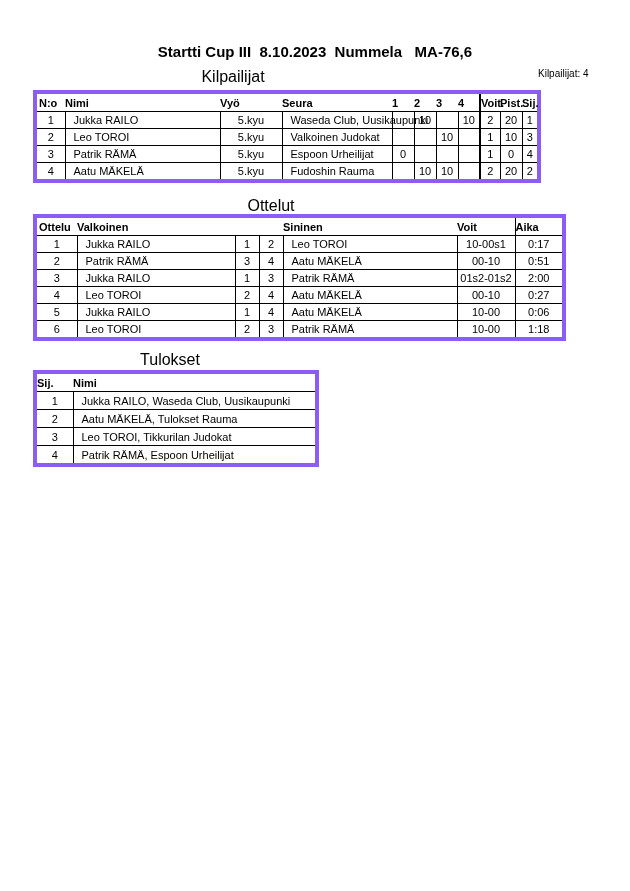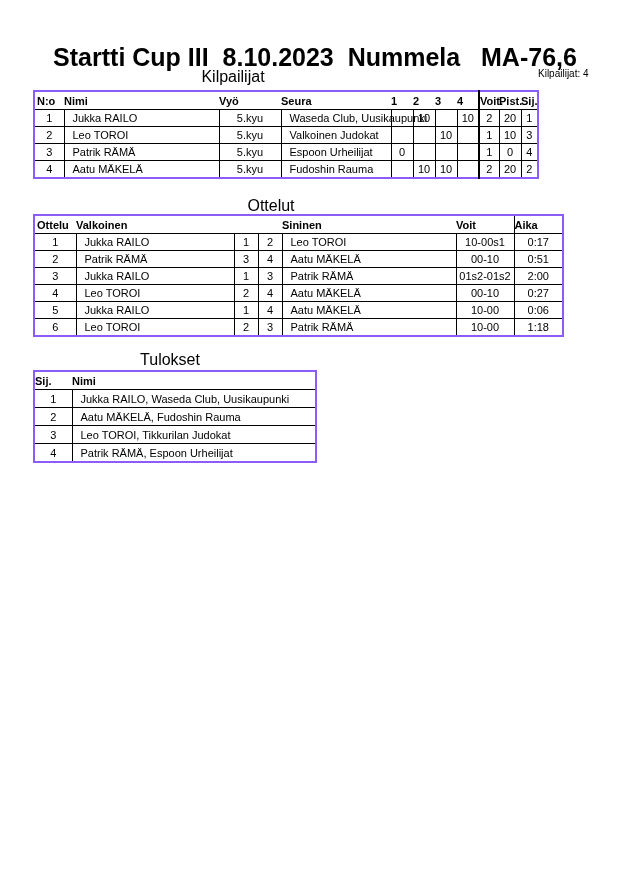--- a/index.html
+++ b/index.html
@@ -15,21 +15,21 @@
     font-family: "Liberation Sans", sans-serif;
     color: #000000;
     overflow: hidden;
   }
   .title {
     position: absolute;
     top: 43px;
     left: 0;
     width: 630px;
     text-align: center;
-    font-size: 25px;
+    font-size: 15px;
     font-weight: bold;
     white-space: pre;
   }
   .section-label {
     position: absolute;
     transform: translateX(-50%);
     font-size: 16px;
     font-weight: normal;
     white-space: nowrap;
   }
@@ -41,21 +41,21 @@
     left: 538px;
     top: 68px;
     font-size: 10px;
     white-space: nowrap;
   }
   table {
     position: absolute;
     border-collapse: collapse;
     table-layout: fixed;
     background: #ffffff;
-    border: 2px solid #8b5cf6;
+    border: 4px solid #8b5cf6;
     font-size: 11px;
   }
   th, td {
     border: 1px solid #000000;
     padding: 0;
     overflow: visible;
     font-size: 11px;
     vertical-align: middle;
   }
   th {
@@ -265,21 +265,21 @@
         <th>Nimi</th>
       </tr>
     </thead>
     <tbody>
       <tr>
         <td>1</td>
         <td class="ln">Jukka RAILO, Waseda Club, Uusikaupunki</td>
       </tr>
       <tr>
         <td>2</td>
-        <td class="ln">Aatu MÄKELÄ, Fudoshin Rauma</td>
+        <td class="ln">Aatu MÄKELÄ, Tulokset Rauma</td>
       </tr>
       <tr>
         <td>3</td>
         <td class="ln">Leo TOROI, Tikkurilan Judokat</td>
       </tr>
       <tr>
         <td>4</td>
         <td class="ln">Patrik RÄMÄ, Espoon Urheilijat</td>
       </tr>
     </tbody>

